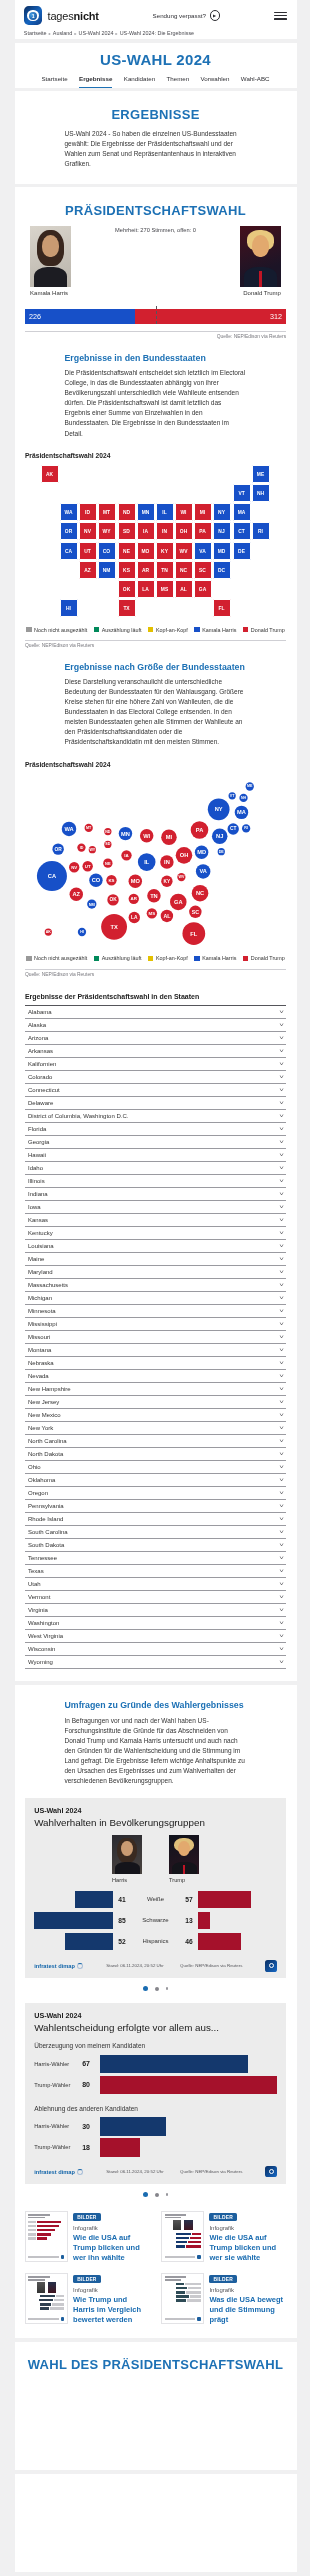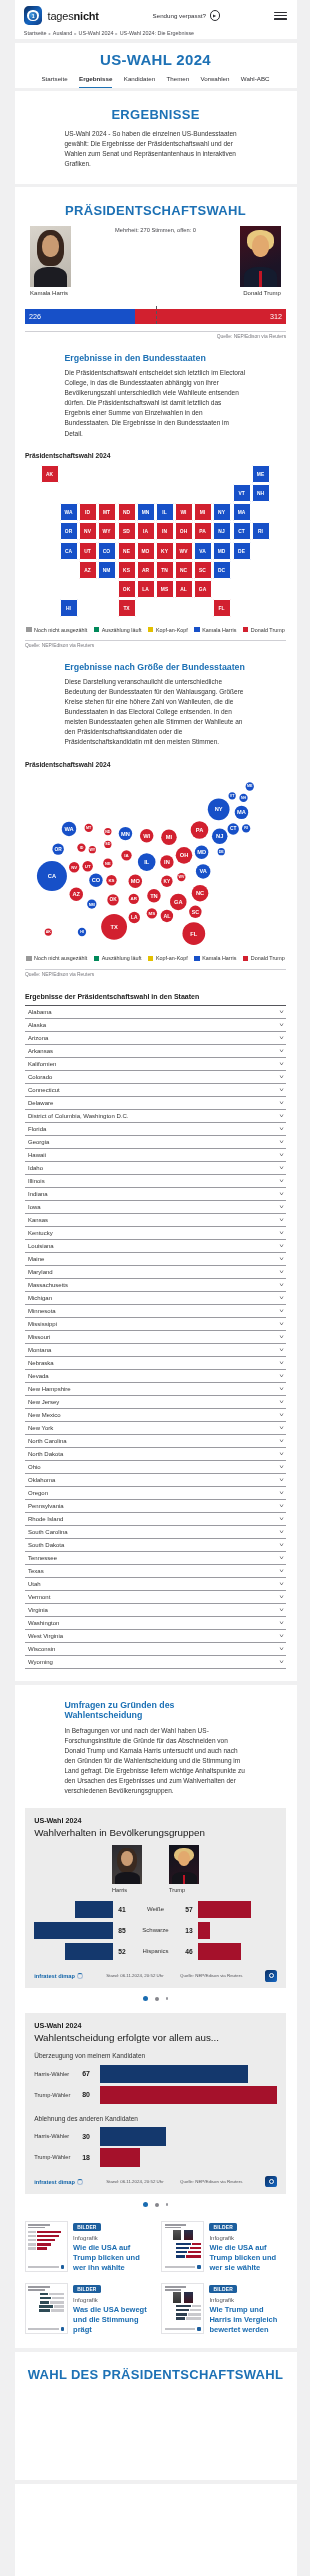--- a/index.html
+++ b/index.html
@@ -764,21 +764,21 @@
       </li>
       <li class="state-row">
         <span>Wyoming</span>
         <span class="chev">˅</span>
       </li>
     </ul>
 </section>
 
 <section class="card polls">
   <div class="col">
-    <h3>Umfragen zu Gründen des Wahlentscheidung</h3>
+    <h3>Umfragen zu Gründe des Wahlergebnisses</h3>
     <p>In Befragungen vor und nach der Wahl haben US-Forschungsinstitute die Gründe für das Abschneiden von Donald Trump und Kamala Harris untersucht und auch nach den Gründen für die Wahlentscheidung und die Stimmung im Land gefragt. Die Ergebnisse liefern wichtige Anhaltspunkte zu den Ursachen des Ergebnisses und zum Wahlverhalten der verschiedenen Bevölkerungsgruppen.</p>
   </div>
 
   <div class="chartbox" id="chartA">
       <div class="chart-kicker">US-Wahl 2024</div>
       <div class="chart-title">Wahlverhalten in Bevölkerungsgruppen</div>
       <div class="chart-photos">
         <div class="chart-photo-col">
           <div class="mini-photo harris">
             <i class="hair"></i>
@@ -965,81 +965,81 @@
             <span class="fl"></span>
             <span class="ard"></span>
           </div>
         </div>
         <div class="teaser-body"><span class="badge">BILDER</span><div class="kicker">Infografik</div><div class="teaser-title">Wie die USA auf Trump blicken und wer sie wählte</div></div>
       </div>
       <div class="teaser">
         <div class="thumb">
           <div class="tl" style="width: 60%;"></div>
           <div class="tl" style="width: 45%;"></div>
+          <div class="ph-row">
+            <span class="ph" style="background: linear-gradient(rgb(85, 85, 85), rgb(51, 51, 51));"></span>
+            <span class="ph" style="background: linear-gradient(rgb(38, 48, 74), rgb(64, 21, 32));"></span>
+          </div>
           <div class="bars">
             <div class="bar-row">
-              <span class="bb" style="background: rgb(46, 75, 86); width: 8.3px; margin-left: auto;"></span>
-              <span class="bb" style="background: rgb(201, 201, 205); width: 15.5px;"></span>
-            </div>
-            <div class="bar-row">
-              <span class="bb" style="background: rgb(46, 75, 86); width: 11.4px; margin-left: auto;"></span>
+              <span class="bb" style="background: rgb(46, 63, 80); width: 15.5px; margin-left: auto;"></span>
+              <span class="bb" style="background: rgb(201, 201, 205); width: 8.3px;"></span>
+            </div>
+            <div class="bar-row">
+              <span class="bb" style="background: rgb(46, 63, 80); width: 13.5px; margin-left: auto;"></span>
+              <span class="bb" style="background: rgb(201, 201, 205); width: 10.4px;"></span>
+            </div>
+            <div class="bar-row">
+              <span class="bb" style="background: rgb(46, 63, 80); width: 11.4px; margin-left: auto;"></span>
               <span class="bb" style="background: rgb(201, 201, 205); width: 12.4px;"></span>
             </div>
             <div class="bar-row">
-              <span class="bb" style="background: rgb(46, 75, 86); width: 9.3px; margin-left: auto;"></span>
+              <span class="bb" style="background: rgb(46, 63, 80); width: 9.3px; margin-left: auto;"></span>
               <span class="bb" style="background: rgb(201, 201, 205); width: 14.5px;"></span>
-            </div>
-            <div class="bar-row">
-              <span class="bb" style="background: rgb(46, 75, 86); width: 13.5px; margin-left: auto;"></span>
-              <span class="bb" style="background: rgb(201, 201, 205); width: 10.4px;"></span>
-            </div>
-            <div class="bar-row">
-              <span class="bb" style="background: rgb(46, 75, 86); width: 10.4px; margin-left: auto;"></span>
-              <span class="bb" style="background: rgb(201, 201, 205); width: 13.5px;"></span>
             </div>
           </div>
           <div class="foot">
             <span class="fl"></span>
             <span class="ard"></span>
           </div>
         </div>
-        <div class="teaser-body"><span class="badge">BILDER</span><div class="kicker">Infografik</div><div class="teaser-title">Was die USA bewegt und die Stimmung prägt</div></div>
+        <div class="teaser-body"><span class="badge">BILDER</span><div class="kicker">Infografik</div><div class="teaser-title">Wie Trump und Harris im Vergleich bewertet werden</div></div>
       </div>
       <div class="teaser">
         <div class="thumb">
           <div class="tl" style="width: 60%;"></div>
           <div class="tl" style="width: 45%;"></div>
-          <div class="ph-row">
-            <span class="ph" style="background: linear-gradient(rgb(85, 85, 85), rgb(51, 51, 51));"></span>
-            <span class="ph" style="background: linear-gradient(rgb(38, 48, 74), rgb(64, 21, 32));"></span>
-          </div>
           <div class="bars">
             <div class="bar-row">
-              <span class="bb" style="background: rgb(46, 63, 80); width: 15.5px; margin-left: auto;"></span>
-              <span class="bb" style="background: rgb(201, 201, 205); width: 8.3px;"></span>
-            </div>
-            <div class="bar-row">
-              <span class="bb" style="background: rgb(46, 63, 80); width: 13.5px; margin-left: auto;"></span>
+              <span class="bb" style="background: rgb(46, 75, 86); width: 8.3px; margin-left: auto;"></span>
+              <span class="bb" style="background: rgb(201, 201, 205); width: 15.5px;"></span>
+            </div>
+            <div class="bar-row">
+              <span class="bb" style="background: rgb(46, 75, 86); width: 11.4px; margin-left: auto;"></span>
+              <span class="bb" style="background: rgb(201, 201, 205); width: 12.4px;"></span>
+            </div>
+            <div class="bar-row">
+              <span class="bb" style="background: rgb(46, 75, 86); width: 9.3px; margin-left: auto;"></span>
+              <span class="bb" style="background: rgb(201, 201, 205); width: 14.5px;"></span>
+            </div>
+            <div class="bar-row">
+              <span class="bb" style="background: rgb(46, 75, 86); width: 13.5px; margin-left: auto;"></span>
               <span class="bb" style="background: rgb(201, 201, 205); width: 10.4px;"></span>
             </div>
             <div class="bar-row">
-              <span class="bb" style="background: rgb(46, 63, 80); width: 11.4px; margin-left: auto;"></span>
-              <span class="bb" style="background: rgb(201, 201, 205); width: 12.4px;"></span>
-            </div>
-            <div class="bar-row">
-              <span class="bb" style="background: rgb(46, 63, 80); width: 9.3px; margin-left: auto;"></span>
-              <span class="bb" style="background: rgb(201, 201, 205); width: 14.5px;"></span>
+              <span class="bb" style="background: rgb(46, 75, 86); width: 10.4px; margin-left: auto;"></span>
+              <span class="bb" style="background: rgb(201, 201, 205); width: 13.5px;"></span>
             </div>
           </div>
           <div class="foot">
             <span class="fl"></span>
             <span class="ard"></span>
           </div>
         </div>
-        <div class="teaser-body"><span class="badge">BILDER</span><div class="kicker">Infografik</div><div class="teaser-title">Wie Trump und Harris im Vergleich bewertet werden</div></div>
+        <div class="teaser-body"><span class="badge">BILDER</span><div class="kicker">Infografik</div><div class="teaser-title">Was die USA bewegt und die Stimmung prägt</div></div>
       </div>
     </div>
 </section>
 
 <section class="card">
   <h2 class="sec-title">WAHL DES PRÄSIDENTSCHAFTSWAHL</h2>
   <div class="big-empty"></div>
 </section>
 
 <section class="card">

